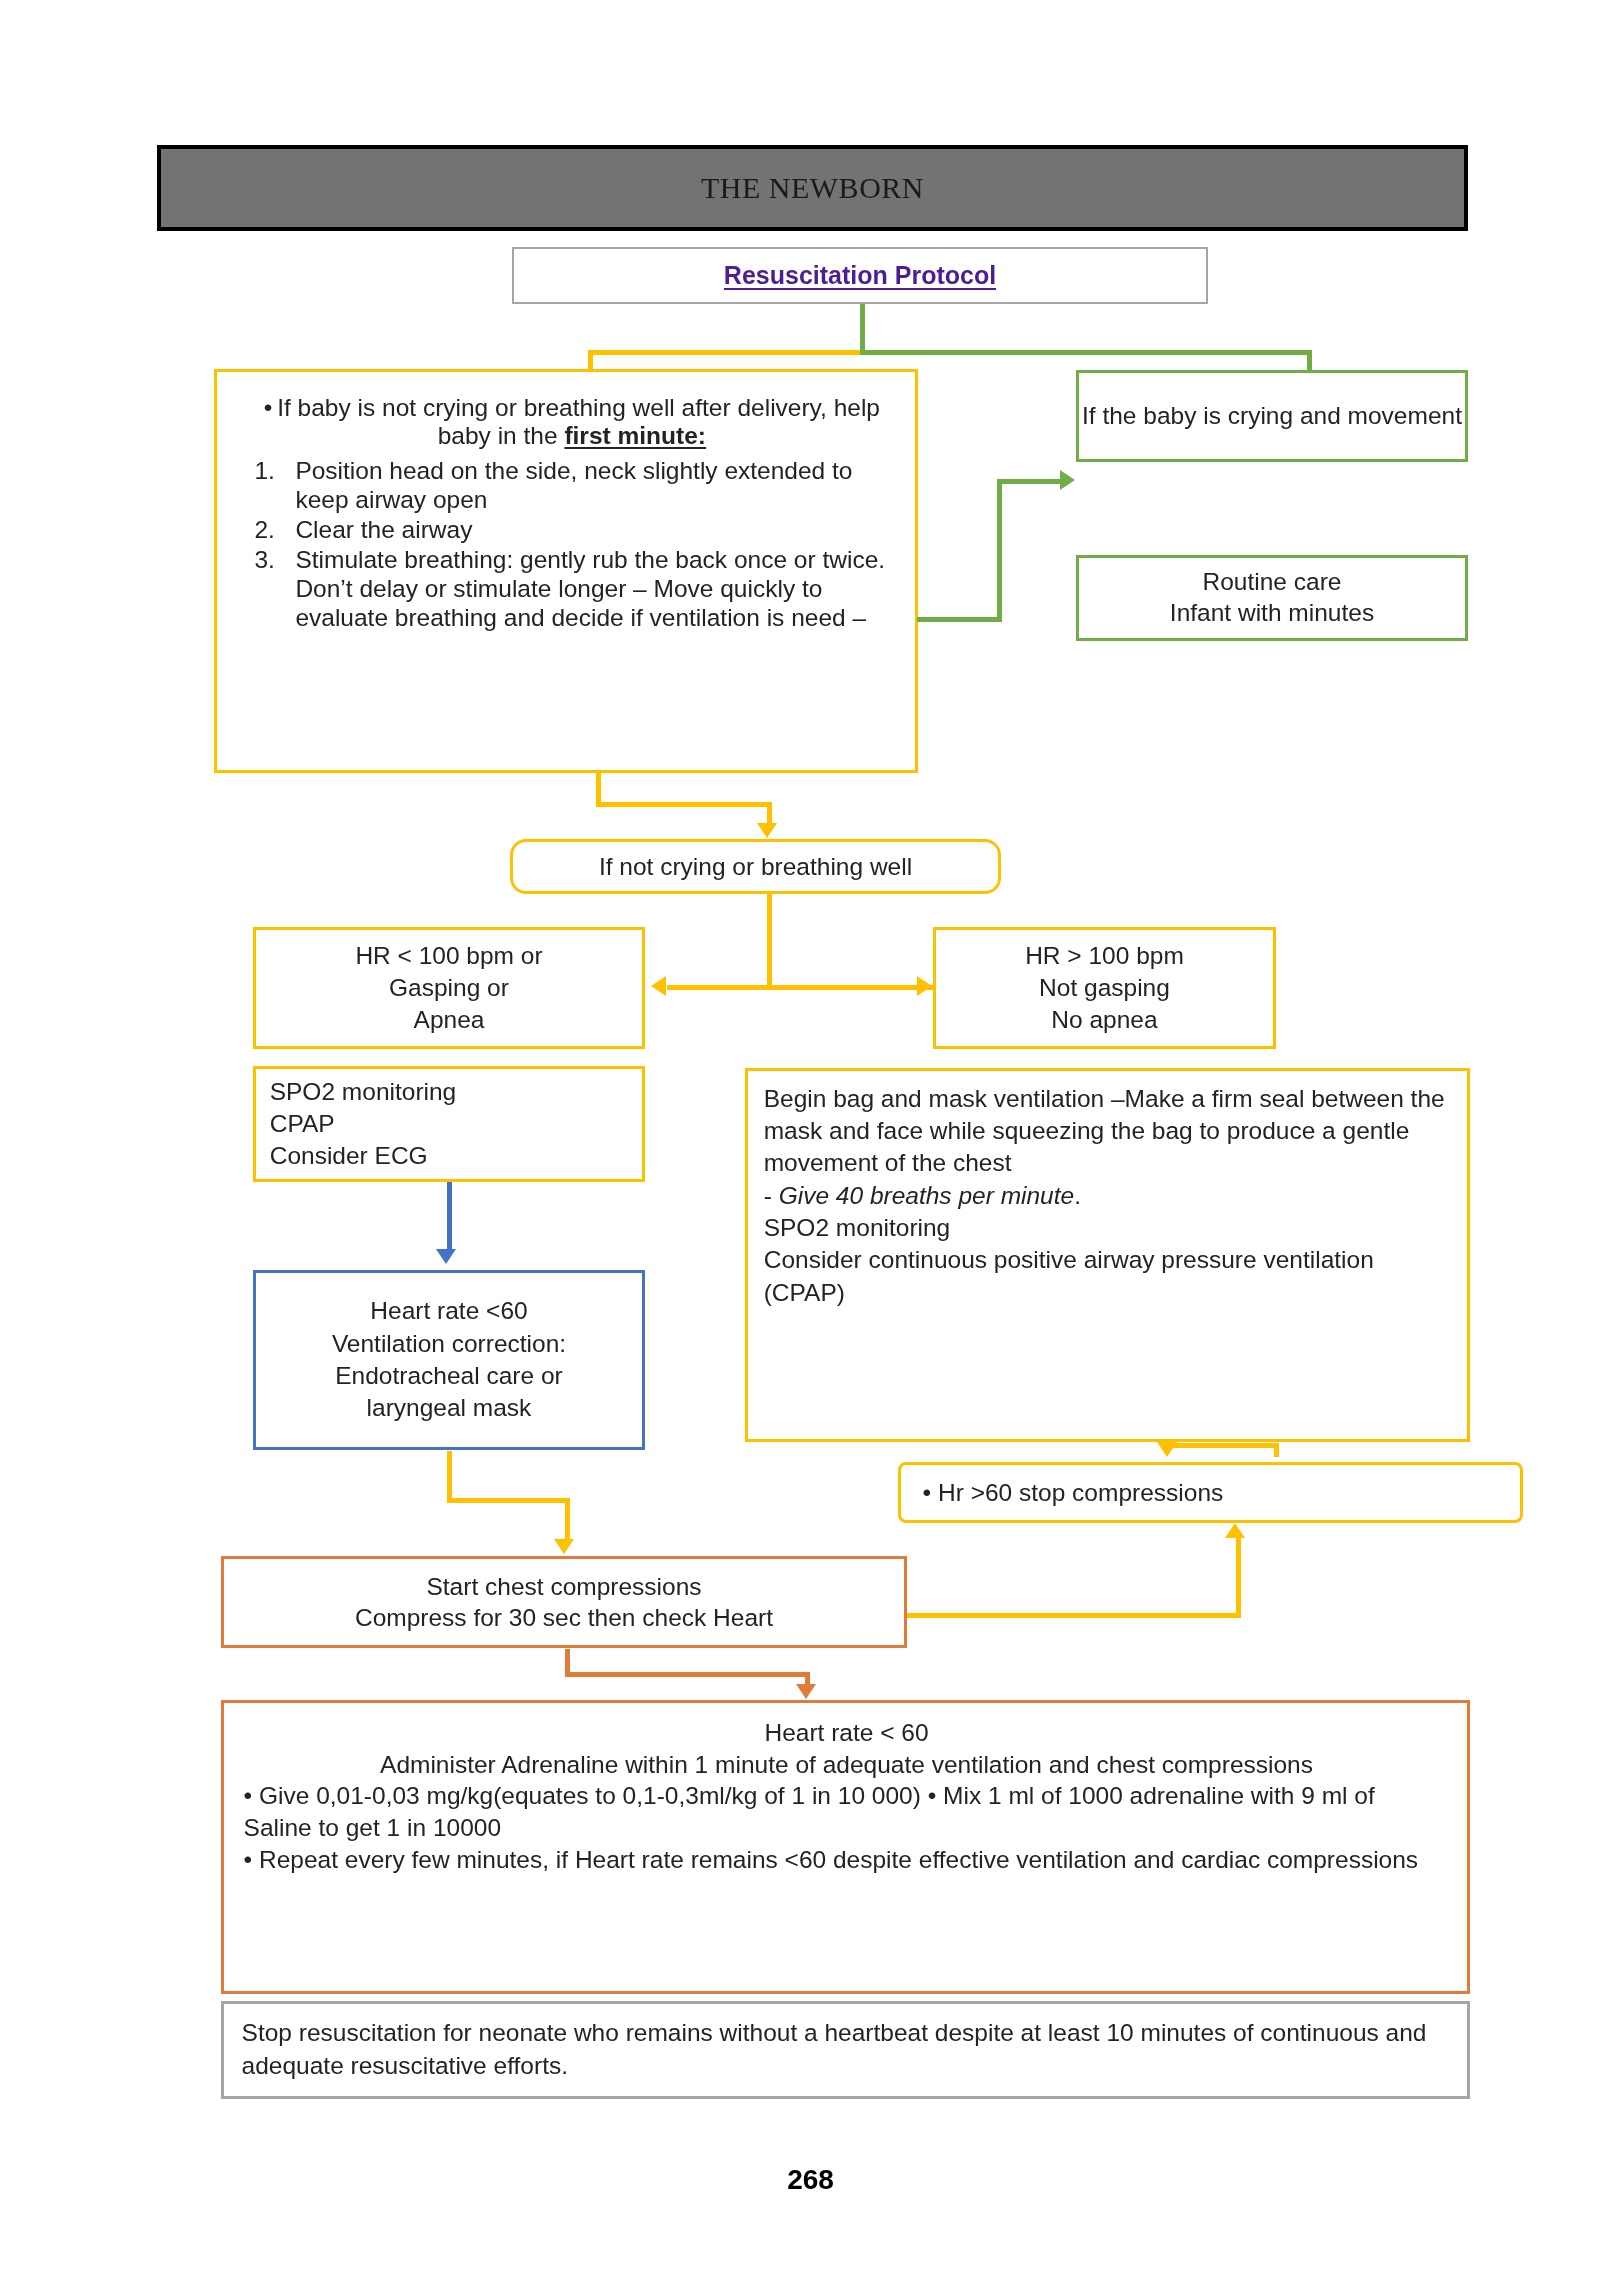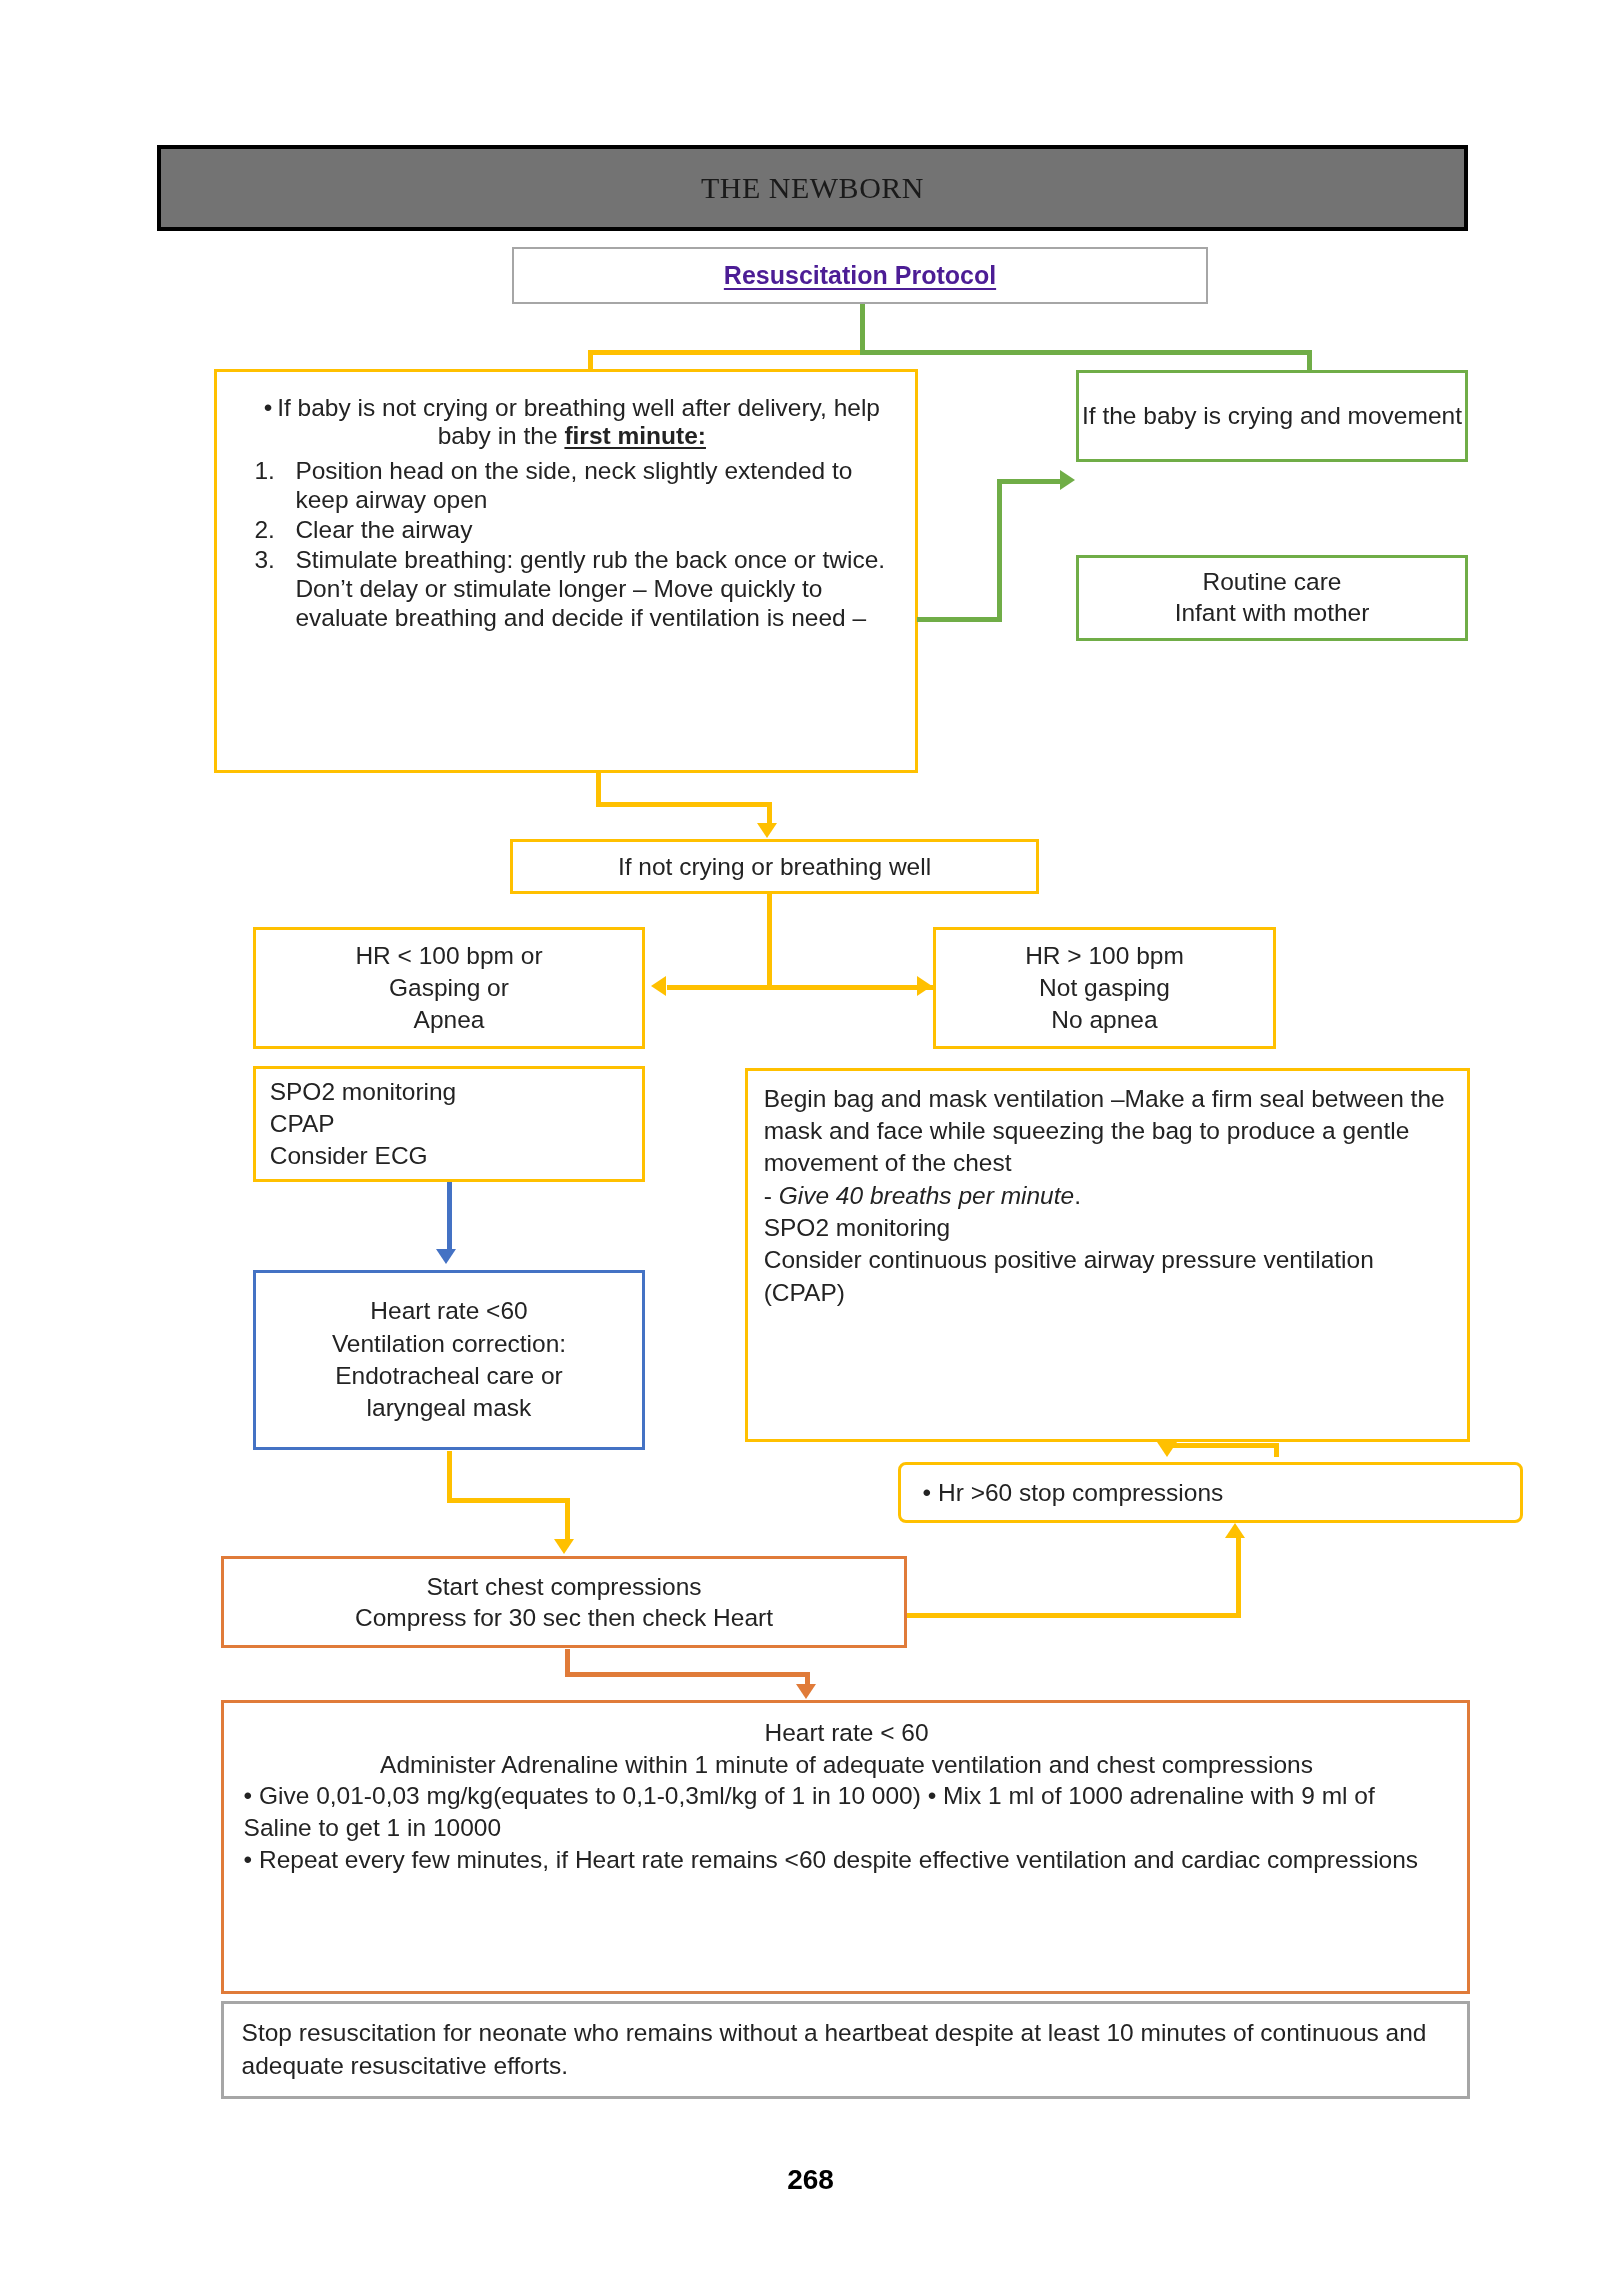--- a/index.html
+++ b/index.html
@@ -119,24 +119,25 @@
     width: 392px;
     height: 86px;
     align-items: center;
   }
   .gtxt { font-size: 24.5px; line-height: 1.25; text-align: center; }
 
   
   #if-not-crying {
     left: 510px;
     top: 839px;
-    width: 529px;
+    width: 491px;
     height: 55px;
     align-items: center;
     justify-content: center;
+    border-radius: 16px;
   }
   #if-not-crying .t { font-size: 24.5px; }
 
   
   #hr-low {
     left: 253px;
     top: 927px;
     width: 392px;
     height: 122px;
     align-items: center;
@@ -306,21 +307,21 @@
   <div class="conn v c-g" style="left:997px; top:479px; height:143px;"></div>
   <div class="conn h c-g" style="left:997px; top:479px; width:65px;"></div>
   <div class="arrow-r ar-g" style="left:1060px; top:470px;"></div>
 
   <div class="box green" id="crying-box">
     <div class="gtxt">If the baby is crying and movement</div>
   </div>
 
   <div class="box green" id="routine-box">
     <div class="gtxt">Routine care</div>
-    <div class="gtxt">Infant with mother</div>
+    <div class="gtxt">Infant with minutes</div>
   </div>
 
   <div class="conn v c-y" style="left:596px; top:772px; height:33px;"></div>
   <div class="conn h c-y" style="left:596px; top:802px; width:176px;"></div>
   <div class="conn v c-y" style="left:767px; top:802px; height:23.5px;"></div>
   <div class="arrow-d ad-y" style="left:757px; top:823px;"></div>
 
   <div class="box yellow" id="if-not-crying">
     <span class="t">If not crying or breathing well</span>
   </div>

